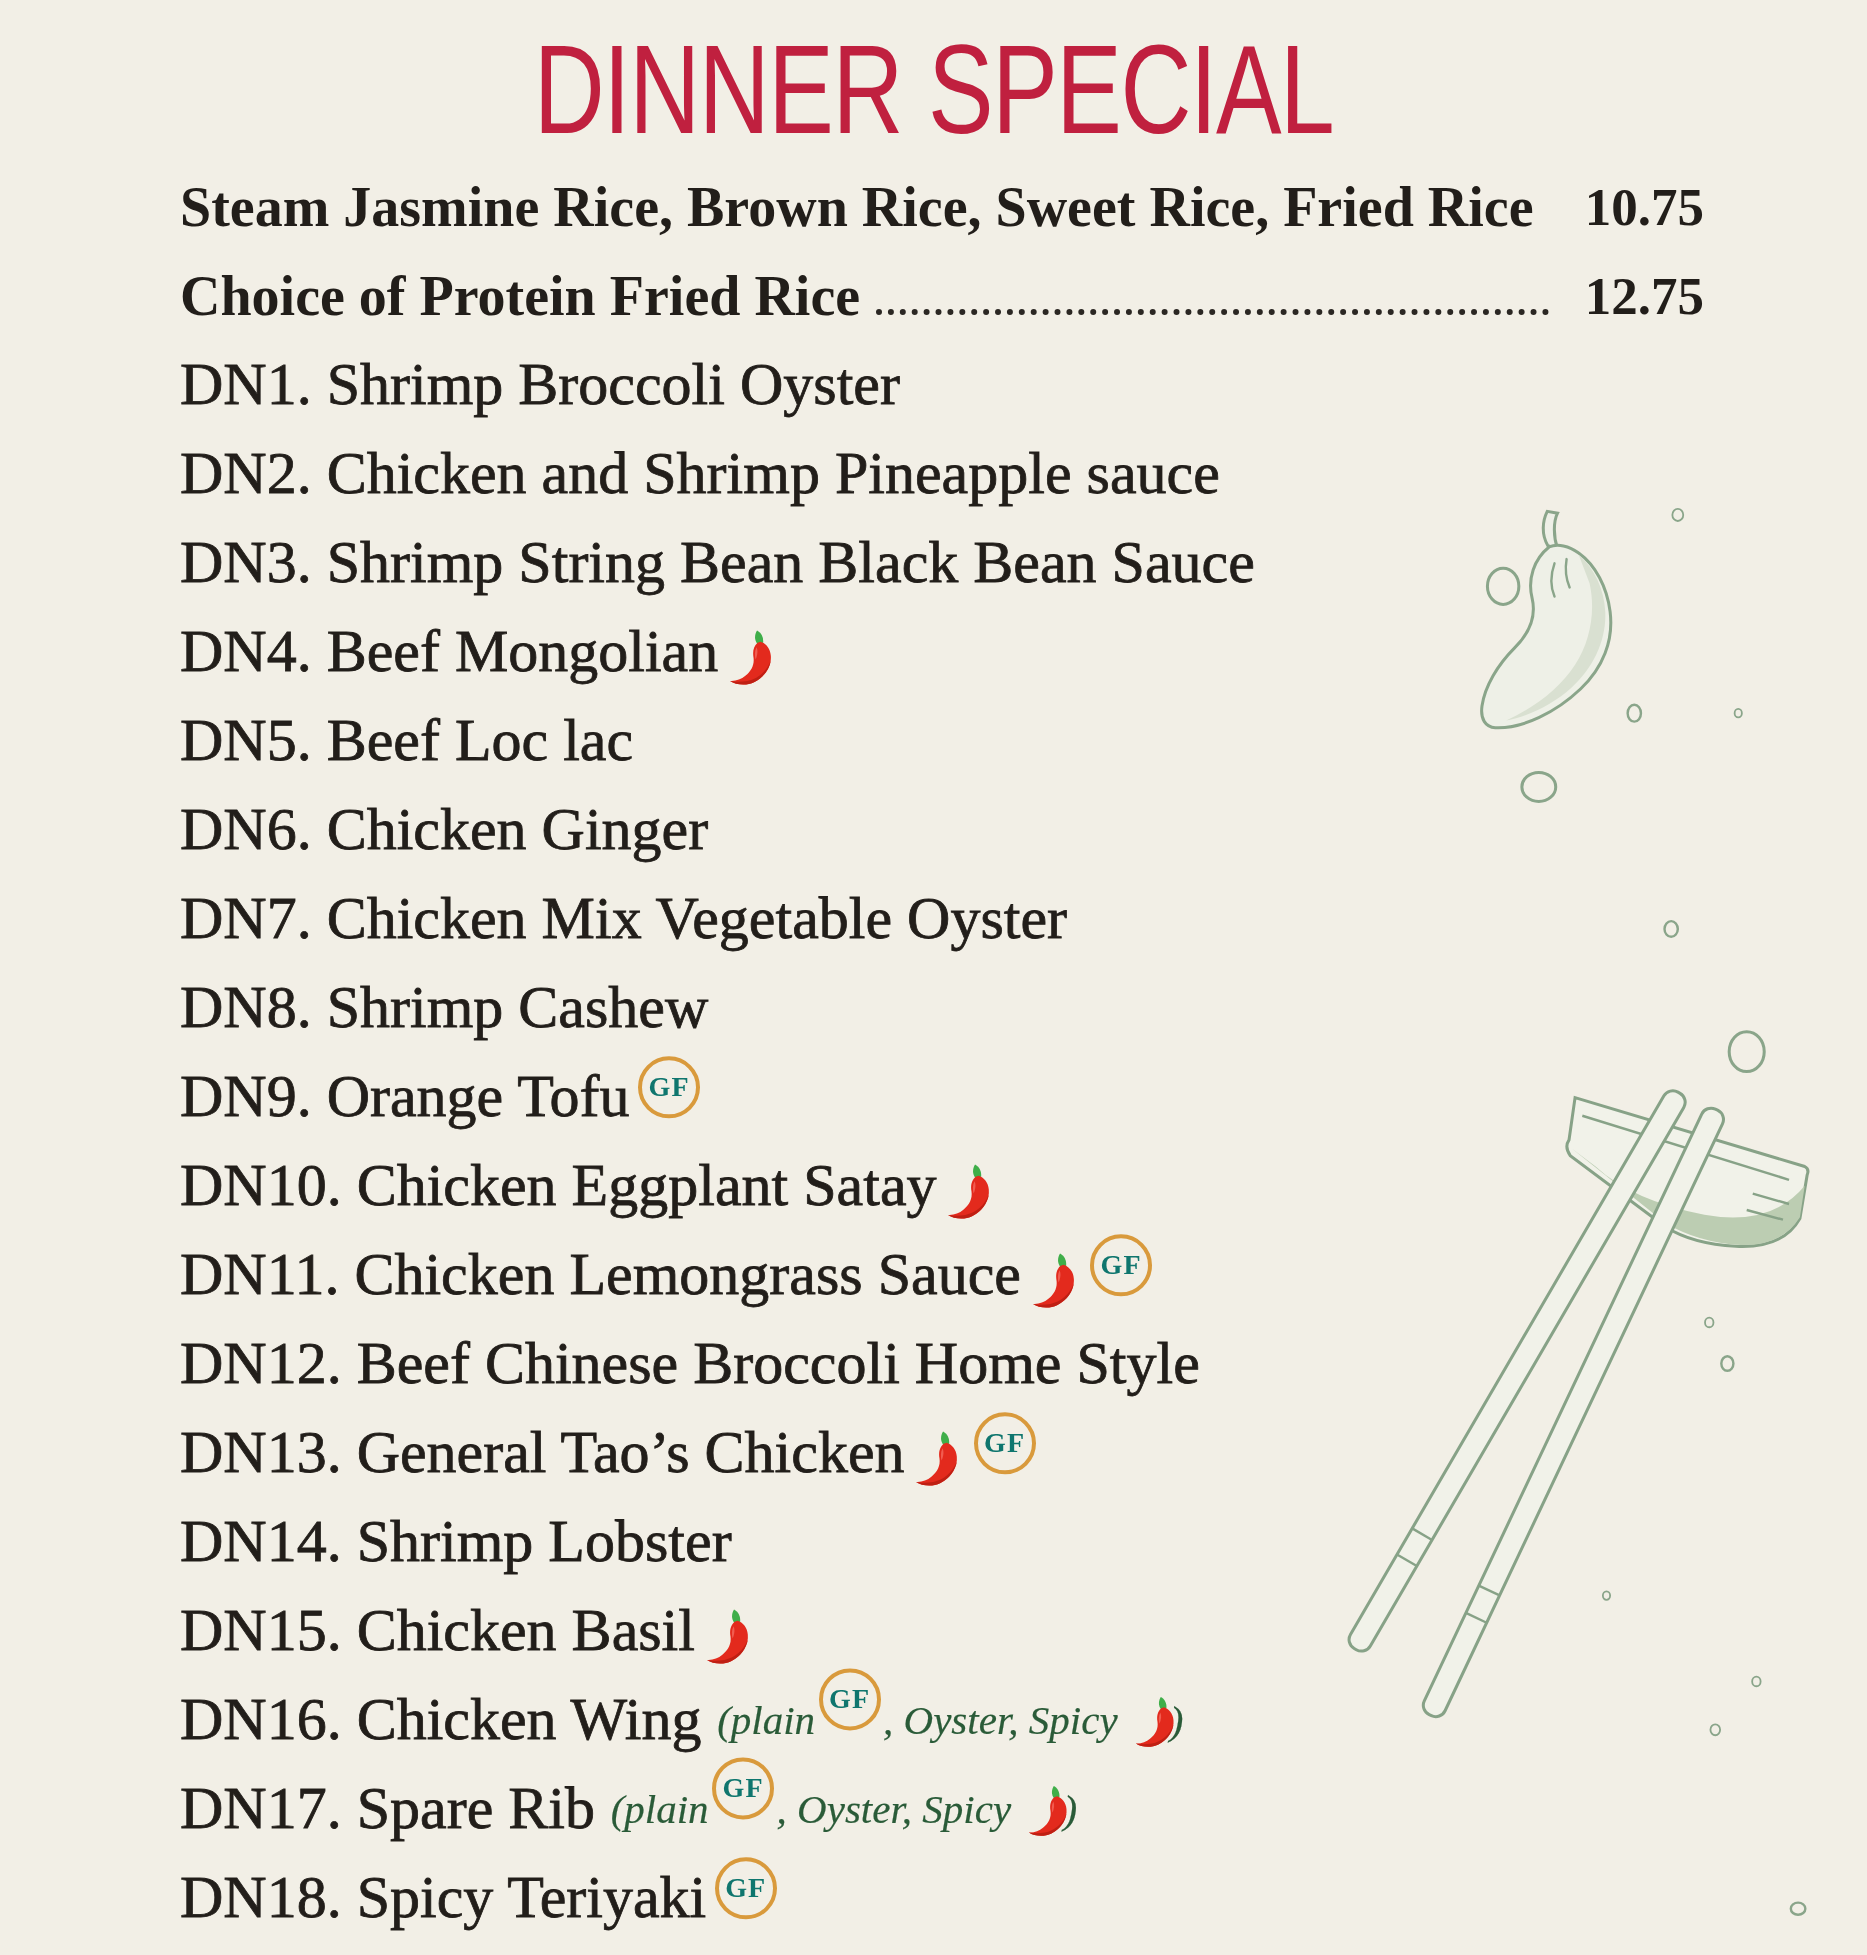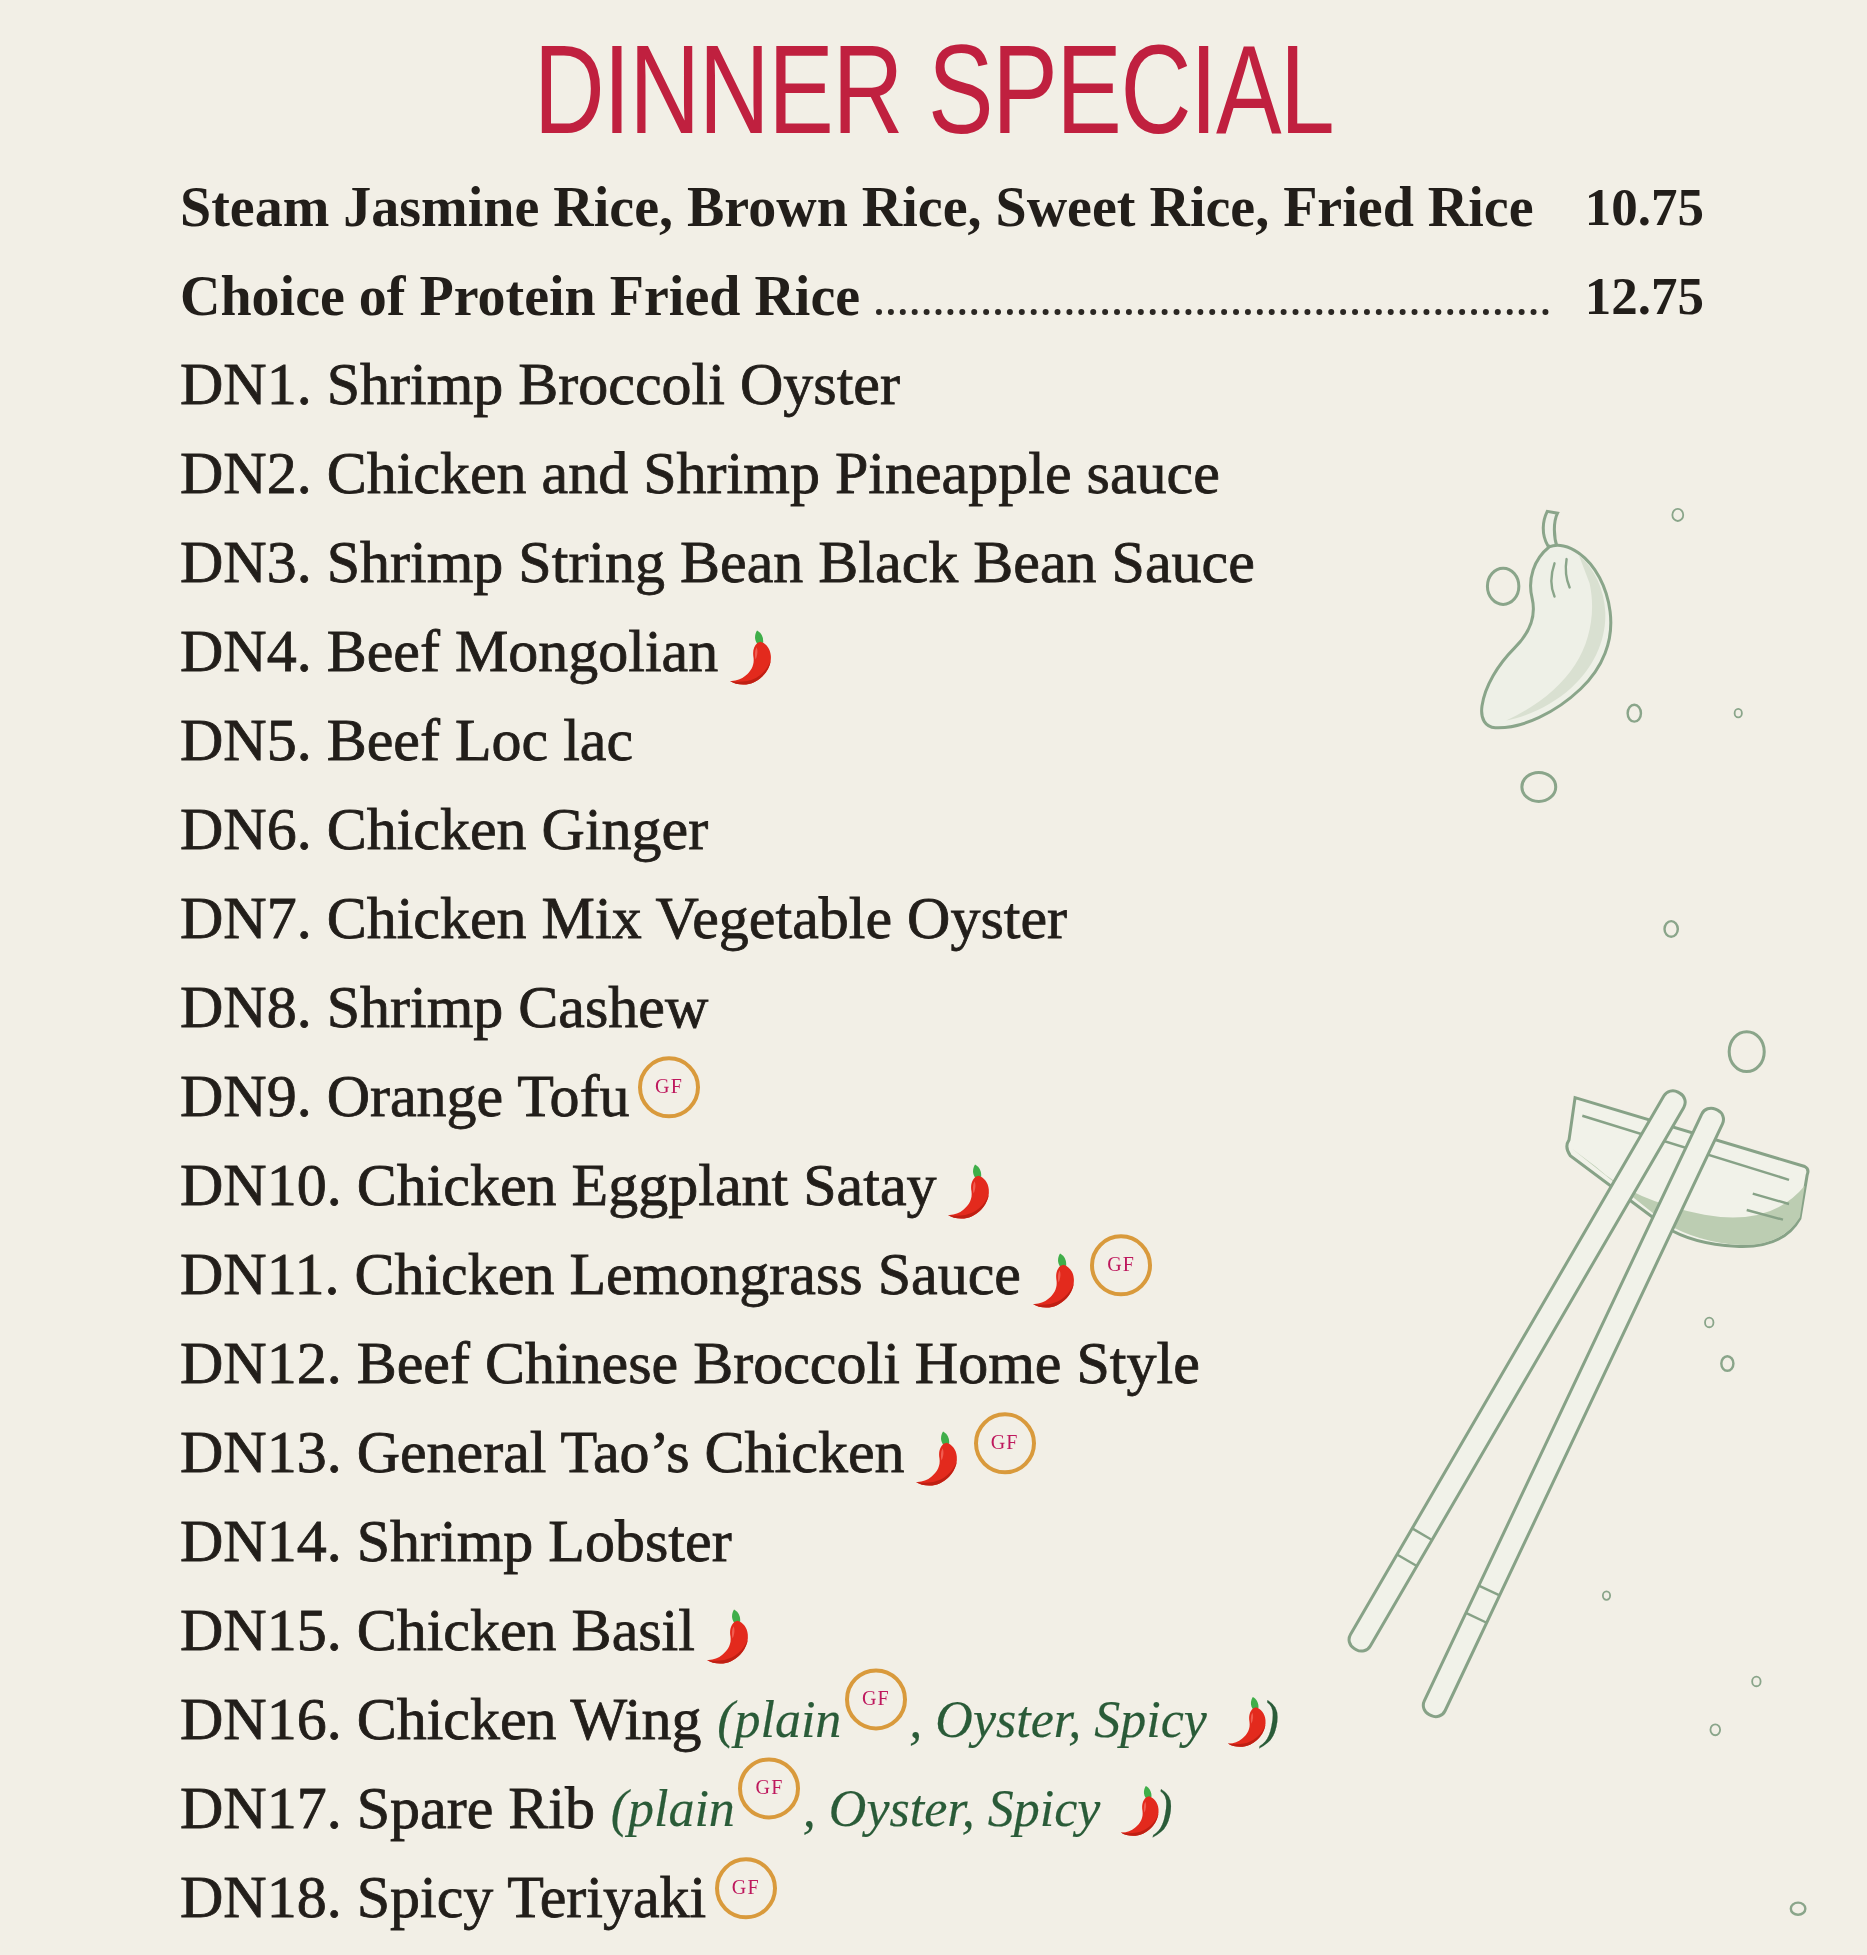--- a/index.html
+++ b/index.html
@@ -47,25 +47,25 @@
   .chili{
     width:51px;height:57px;margin-left:9.7px;align-self:center;
     transform:translateY(6px);flex:0 0 auto;
   }
   .gf-badge{
     box-sizing:border-box;
     width:62px;height:62px;margin-left:8.5px;flex:0 0 auto;
     border:4.2px solid #d99a3c;border-radius:50%;
     display:inline-flex;align-items:center;justify-content:center;
     transform:translateY(-9.7px);
-    font-size:20px;letter-spacing:1.2px;color:#be185d;
+    font-size:28px;letter-spacing:1.2px;color:#0f766e;font-weight:bold;
     -webkit-text-stroke:0;
   }
   .opt{
-    font-style:italic;font-weight:normal;font-size:52px;color:#2a5b38;
+    font-style:italic;font-weight:normal;font-size:41px;color:#2a5b38;
     -webkit-text-stroke:0.2px #2a5b38;
   }
   .opt.first{margin-left:15.7px;}
   .options .gf-badge{transform:translateY(-20.6px);margin-left:3.6px;margin-right:2.4px;}
   .options .chili{width:47px;height:53px;margin-left:6px;margin-right:-11px;transform:translateY(2.4px);}
   .options{display:inline-flex;align-items:center;white-space:pre;}
 </style>
 </head>
 <body>
 

